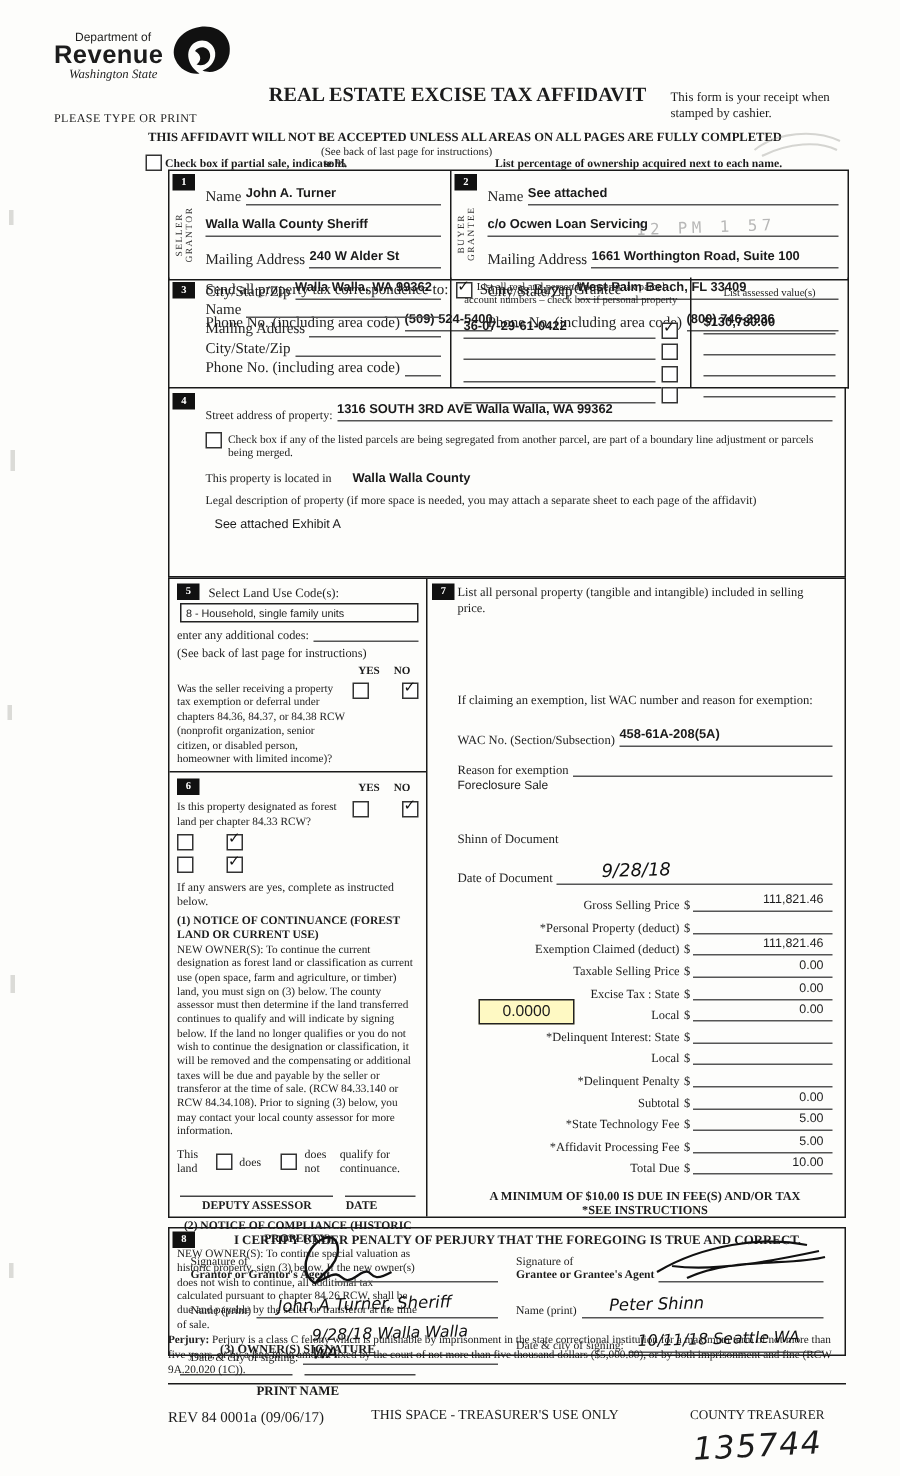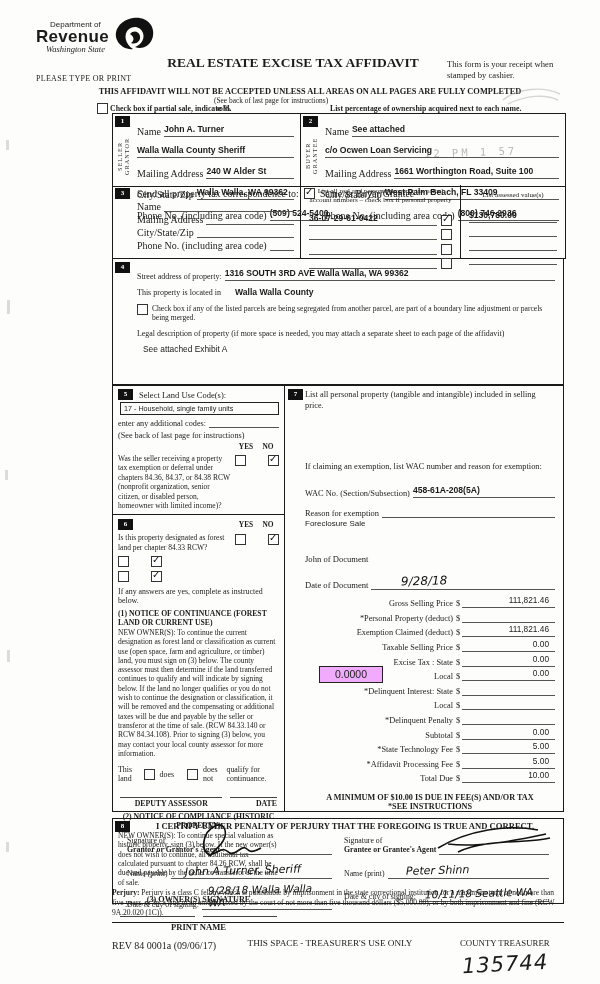--- a/index.html
+++ b/index.html
@@ -16,21 +16,21 @@
   .hand{font-family:"DejaVu Sans",sans-serif;font-style:italic;color:#101010;display:inline-block;transform:rotate(-1.5deg);}
   .serifsm{font-size:7.6px;line-height:1.25;}
   .boldc{font-weight:bold;}
   
   .logo{position:absolute;left:36px;top:20px;width:120px;}
   .logo .l1{font:8px "Liberation Sans",sans-serif;margin-left:14px;}
   .logo .l2{font:bold 17px "Liberation Sans",sans-serif;letter-spacing:.3px;line-height:.9;}
   .logo .l3{font:italic 8.5px "Liberation Serif",serif;margin-left:10px;}
   .logo svg{position:absolute;left:74px;top:-4px;}
   .pleasetype{position:absolute;left:36px;top:74px;font-size:8px;letter-spacing:.3px;}
-  .title{position:absolute;left:128px;top:55px;width:330px;text-align:center;font-weight:bold;font-size:13.5px;}
+  .title{position:absolute;left:140px;top:55px;width:330px;text-align:center;font-weight:bold;font-size:13.5px;}
   .subtitle{position:absolute;left:140px;top:71px;width:330px;text-align:center;font-size:10.5px;}
   .receipt{position:absolute;left:447px;top:59px;width:125px;font-size:8.6px;line-height:1.25;}
   .acceptnote{position:absolute;left:80px;top:87px;width:460px;text-align:center;font-weight:bold;font-size:8.4px;}
   .seebacktop{position:absolute;left:214px;top:96px;font-size:7.4px;}
   .partialrow{position:absolute;left:97px;top:103px;font-weight:bold;font-size:7.8px;display:flex;align-items:center;gap:2px;}
   .soldlbl{position:absolute;left:216px;top:104px;font-weight:bold;font-size:7.8px;}
   .ownerlbl{position:absolute;left:330px;top:104px;font-weight:bold;font-size:7.8px;}
   
   .box12{position:absolute;left:112px;top:113px;width:452px;height:72px;border:1.6px solid #1a1a1a;display:flex;}
   .pcell{position:relative;padding:2px 6px 2px 24px;box-sizing:border-box;}
@@ -59,29 +59,29 @@
   .ynhdr .sp{flex:1;}
   .ynhdr b{width:22px;text-align:center;font-size:7.4px;}
   .qrow{display:flex;margin-top:3px;align-items:flex-start;}
   .qtxt{flex:1;font-size:7.5px;line-height:1.25;padding-right:2px;}
   .qcbs{width:44px;display:flex;justify-content:space-between;padding-top:1px;}
   .noticeT{font-weight:bold;font-size:7.7px;margin-top:4px;}
   .noticeB{font-size:7.5px;line-height:1.24;margin-top:1px;text-align:left;}
   .landrow{display:flex;align-items:center;gap:5px;font-size:7.9px;margin-top:7px;}
   .sigpair{display:flex;gap:8px;margin-top:14px;padding:0 2px;}
   .sigpair .a{flex:2.2;border-top:1px solid #444;text-align:center;font-weight:bold;font-size:7.8px;padding-top:1px;}
-  .sigpair .b{flex:1;border-top:1px solid #444;text-align:right;font-weight:bold;font-size:7.8px;padding-top:1px;}
+  .sigpair .b{flex:1;border-top:1px solid #444;text-align:left;font-weight:bold;font-size:7.8px;padding-top:1px;}
   .center{text-align:center;}
   
   .mrow{display:flex;align-items:flex-end;height:14.6px;}
   .mlabel{width:148px;text-align:right;font-size:8.3px;white-space:nowrap;}
   .mdollar{margin:0 2px 0 3px;font-size:8.3px;}
   .mline{flex:1;border-bottom:1px solid #555;text-align:right;min-height:10px;}
   .mval{font-family:"Liberation Sans",sans-serif;font-size:8.3px;padding-right:6px;}
-  .ratebox{position:absolute;left:14px;width:62px;height:15px;border:1.6px solid #222;text-align:center;font:10.5px "Liberation Sans",sans-serif;line-height:15px;background:#f0abfc;}
+  .ratebox{position:absolute;left:14px;width:62px;height:15px;border:1.6px solid #222;text-align:center;font:10.5px "Liberation Sans",sans-serif;line-height:15px;background:#fef9c3;}
   
   .box8{position:absolute;left:112px;top:818px;width:452px;height:86px;border:1.6px solid #1a1a1a;padding:2px 8px 2px 8px;box-sizing:border-box;}
   .certify{text-align:center;font-weight:bold;font-size:8.6px;margin-left:14px;}
   .sighalves{display:flex;margin-top:3px;}
   .sighalf{flex:1;position:relative;padding:0 6px;}
   .sigrow{display:flex;align-items:flex-end;margin-top:2px;}
   .siglbl{font-size:7.8px;line-height:1.2;white-space:nowrap;}
   .perjury{position:absolute;left:112px;top:888px;width:452px;font-size:7.5px;line-height:1.3;border-bottom:1.6px solid #1a1a1a;padding-bottom:5px;}
   .rev{position:absolute;left:112px;top:940px;font-size:10px;}
   .treasp{position:absolute;left:220px;top:938px;width:220px;text-align:center;font-size:9.2px;}
@@ -243,40 +243,40 @@
         </div>
     </div>
   </div>
 
   <div class="box4">
     <span class="sq" style="left:2px;top:4px;">4</span>
     <div class="frow" style="margin-top:0;">
       <span class="flabel" style="font-size:8px;">Street address of property:</span>
       <span class="fline"><span class="fval">1316 SOUTH 3RD AVE Walla Walla, WA 99362</span></span>
     </div>
+    <div style="margin-top:7px;display:flex;gap:4px;align-items:flex-start;">
+      <span class="cb"></span>
+      <span class="serifsm">Check box if any of the listed parcels are being segregated from another parcel, are part of a boundary line adjustment or parcels being merged.</span>
+    </div>
     <div style="margin-top:6px;display:flex;gap:14px;align-items:baseline;">
       <span class="flabel" style="font-size:8px;">This property is located in</span>
       <span class="fval">Walla Walla County</span>
-    </div>
-    <div style="margin-top:7px;display:flex;gap:4px;align-items:flex-start;">
-      <span class="cb"></span>
-      <span class="serifsm">Check box if any of the listed parcels are being segregated from another parcel, are part of a boundary line adjustment or parcels being merged.</span>
     </div>
     <div class="serifsm" style="margin-top:6px;font-size:7.9px;">Legal description of property (if more space is needed, you may attach a separate sheet to each page of the affidavit)</div>
     <div class="fval" style="margin-top:5px;margin-left:6px;font-weight:normal;font-size:8.4px;">See attached Exhibit A</div>
   </div>
 
   <div class="box567">
     <div class="colL">
       <div class="sec5">
         <div style="display:flex;align-items:center;">
           <span class="sq" style="position:static;margin-right:6px;">5</span>
           <span style="font-size:8.5px;">Select Land Use Code(s):</span>
         </div>
-        <div class="codebox">17 - Household, single family units</div>
+        <div class="codebox">8 - Household, single family units</div>
         <div class="frow">
           <span class="flabel" style="font-size:8.2px;">enter any additional codes:</span>
           <span class="fline"></span>
         </div>
         <div style="font-size:8.2px;margin-top:3px;">(See back of last page for instructions)</div>
         <div class="ynhdr">
           <span class="sp"></span>
             <b>YES</b>
             <b>NO</b>
         </div>
@@ -349,21 +349,21 @@
       <div class="frow" style="margin-top:8px;">
         <span class="flabel" style="font-size:8.4px;">WAC No. (Section/Subsection)</span>
         <span class="fline"><span class="fval">458-61A-208(5A)</span></span>
       </div>
       <div class="frow" style="margin-top:9px;">
         <span class="flabel" style="font-size:8.4px;">Reason for exemption</span>
         <span class="fline"></span>
       </div>
       <div class="fval" style="font-weight:normal;font-size:8px;margin-top:1px;">Foreclosure Sale</div>
       <div class="frow" style="margin-top:26px;">
-        <span class="flabel" style="font-size:8.6px;">John of Document</span>
+        <span class="flabel" style="font-size:8.6px;">Shinn of Document</span>
       </div>
       <div class="frow" style="margin-top:7px;">
         <span class="flabel" style="font-size:8.6px;">Date of Document</span>
         <span class="fline"><span class="hand" style="font-size:12px;margin-left:30px;">9/28/18</span></span>
       </div>
 
       <div style="margin-top:4px;position:relative;">
         <div class="mrow">
             <span class="mlabel">Gross Selling Price</span>
             <span class="mdollar">$</span>

